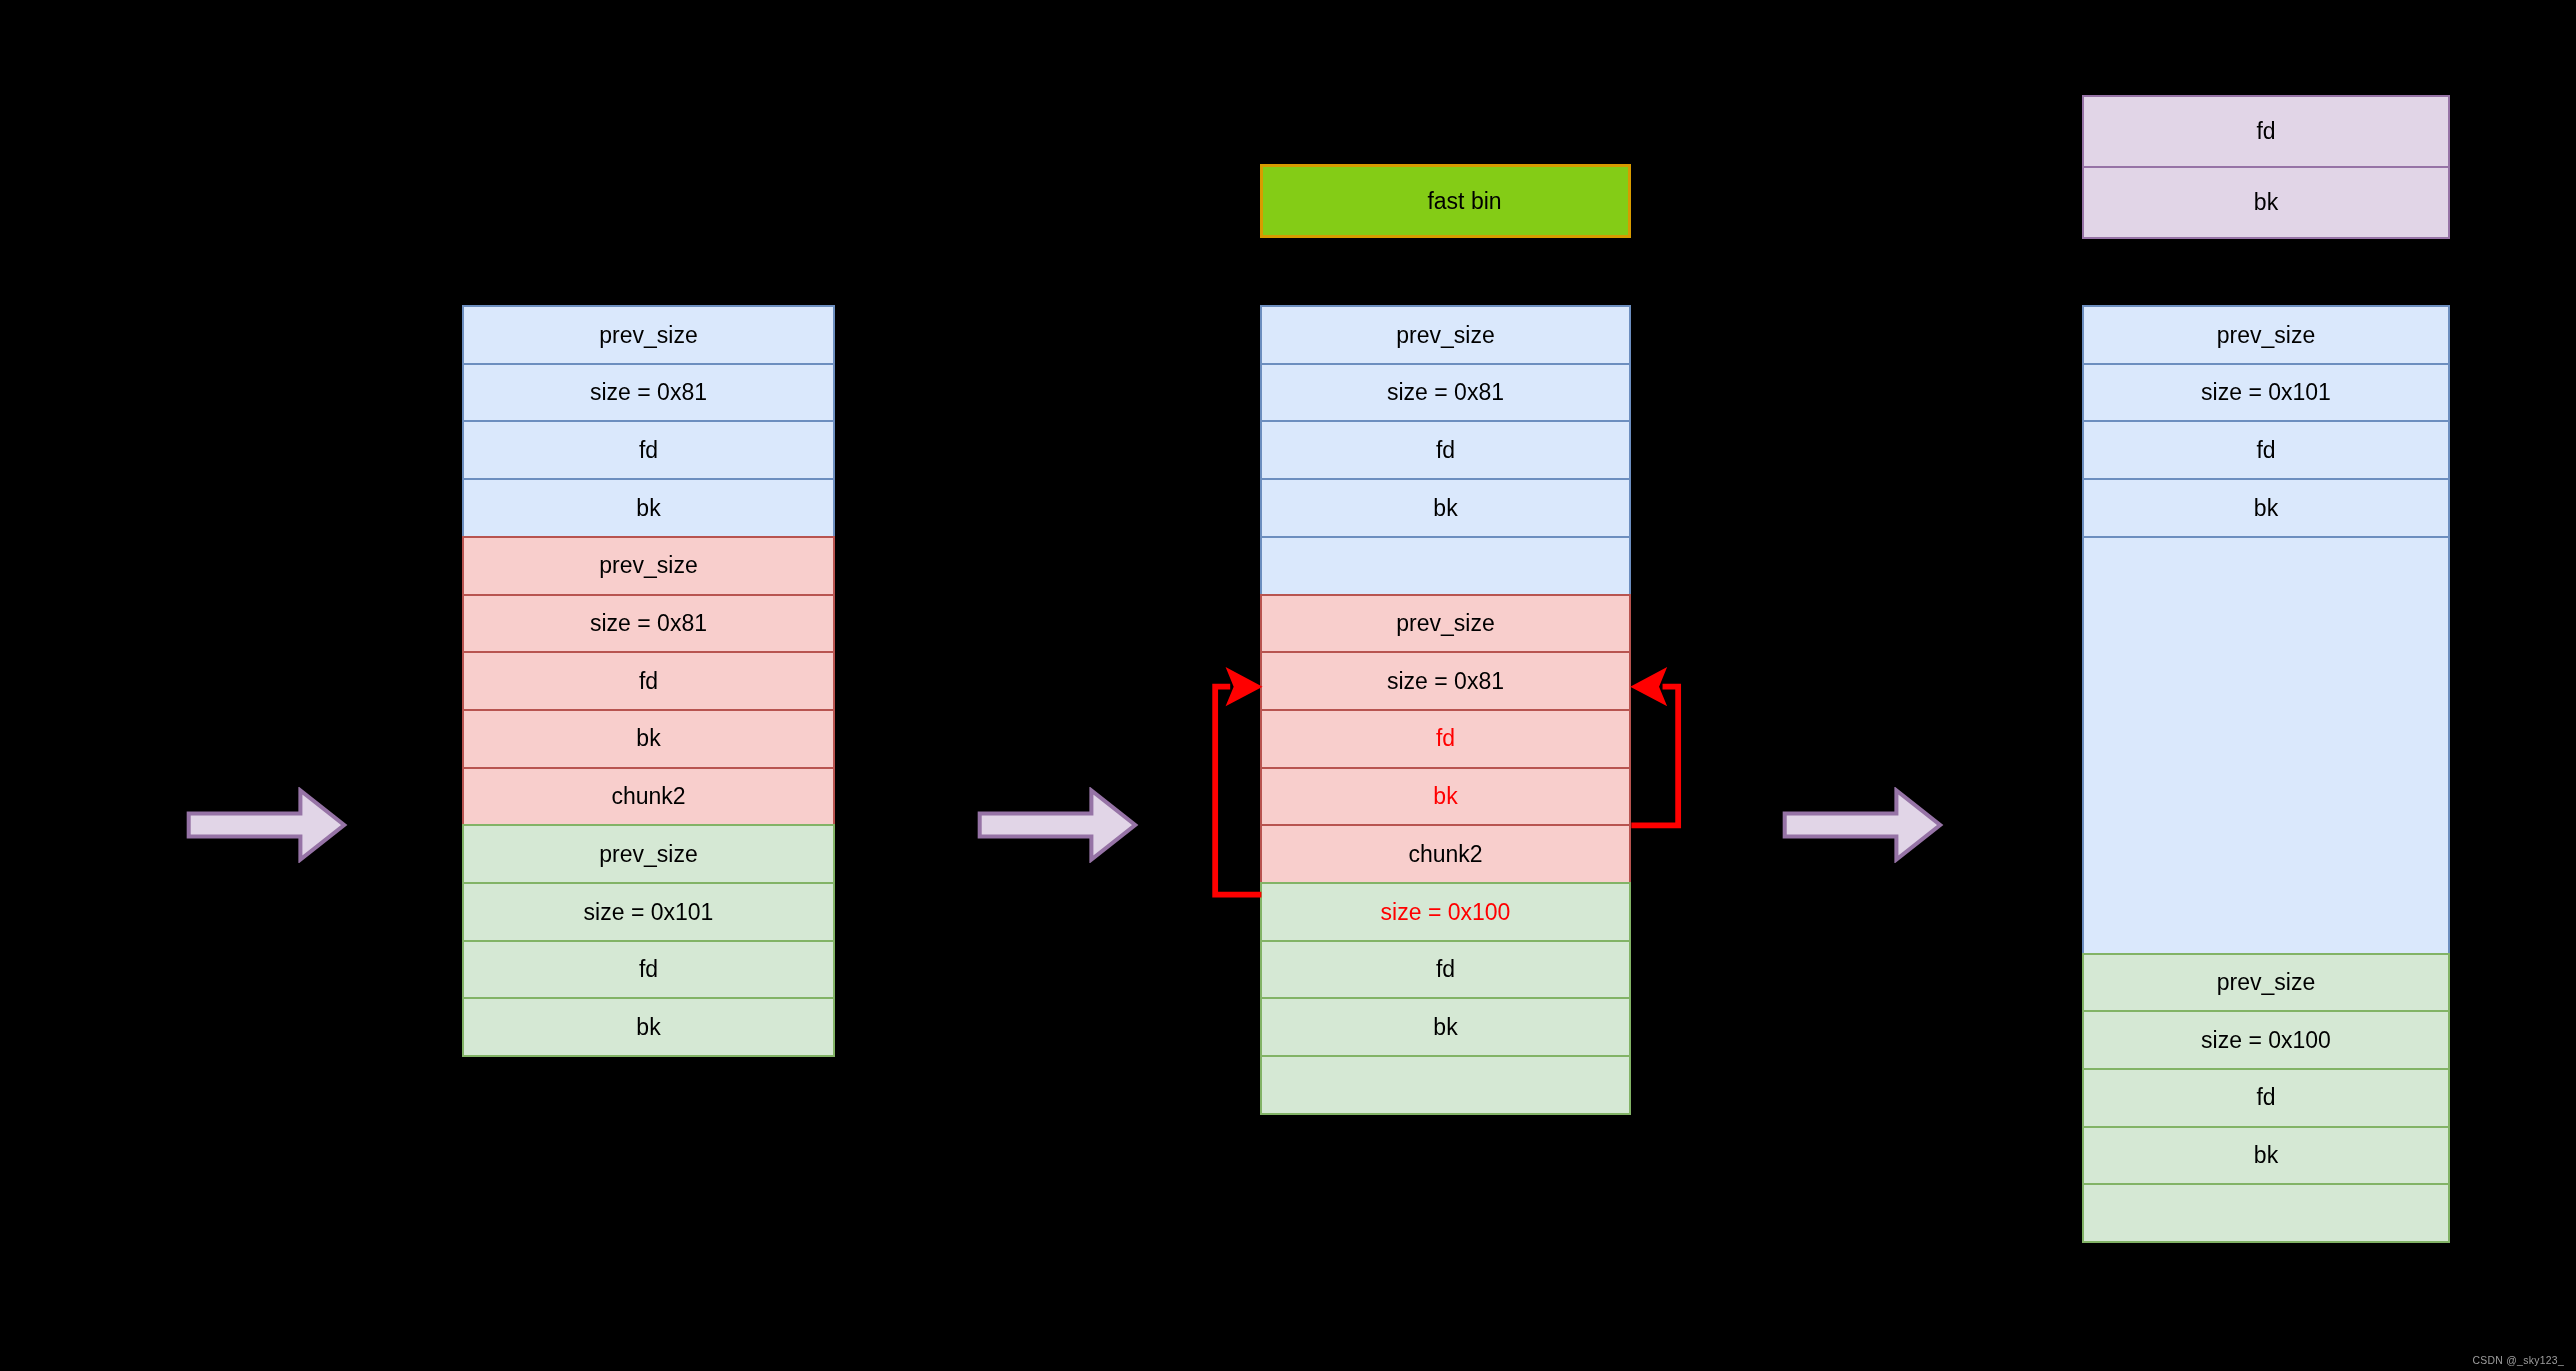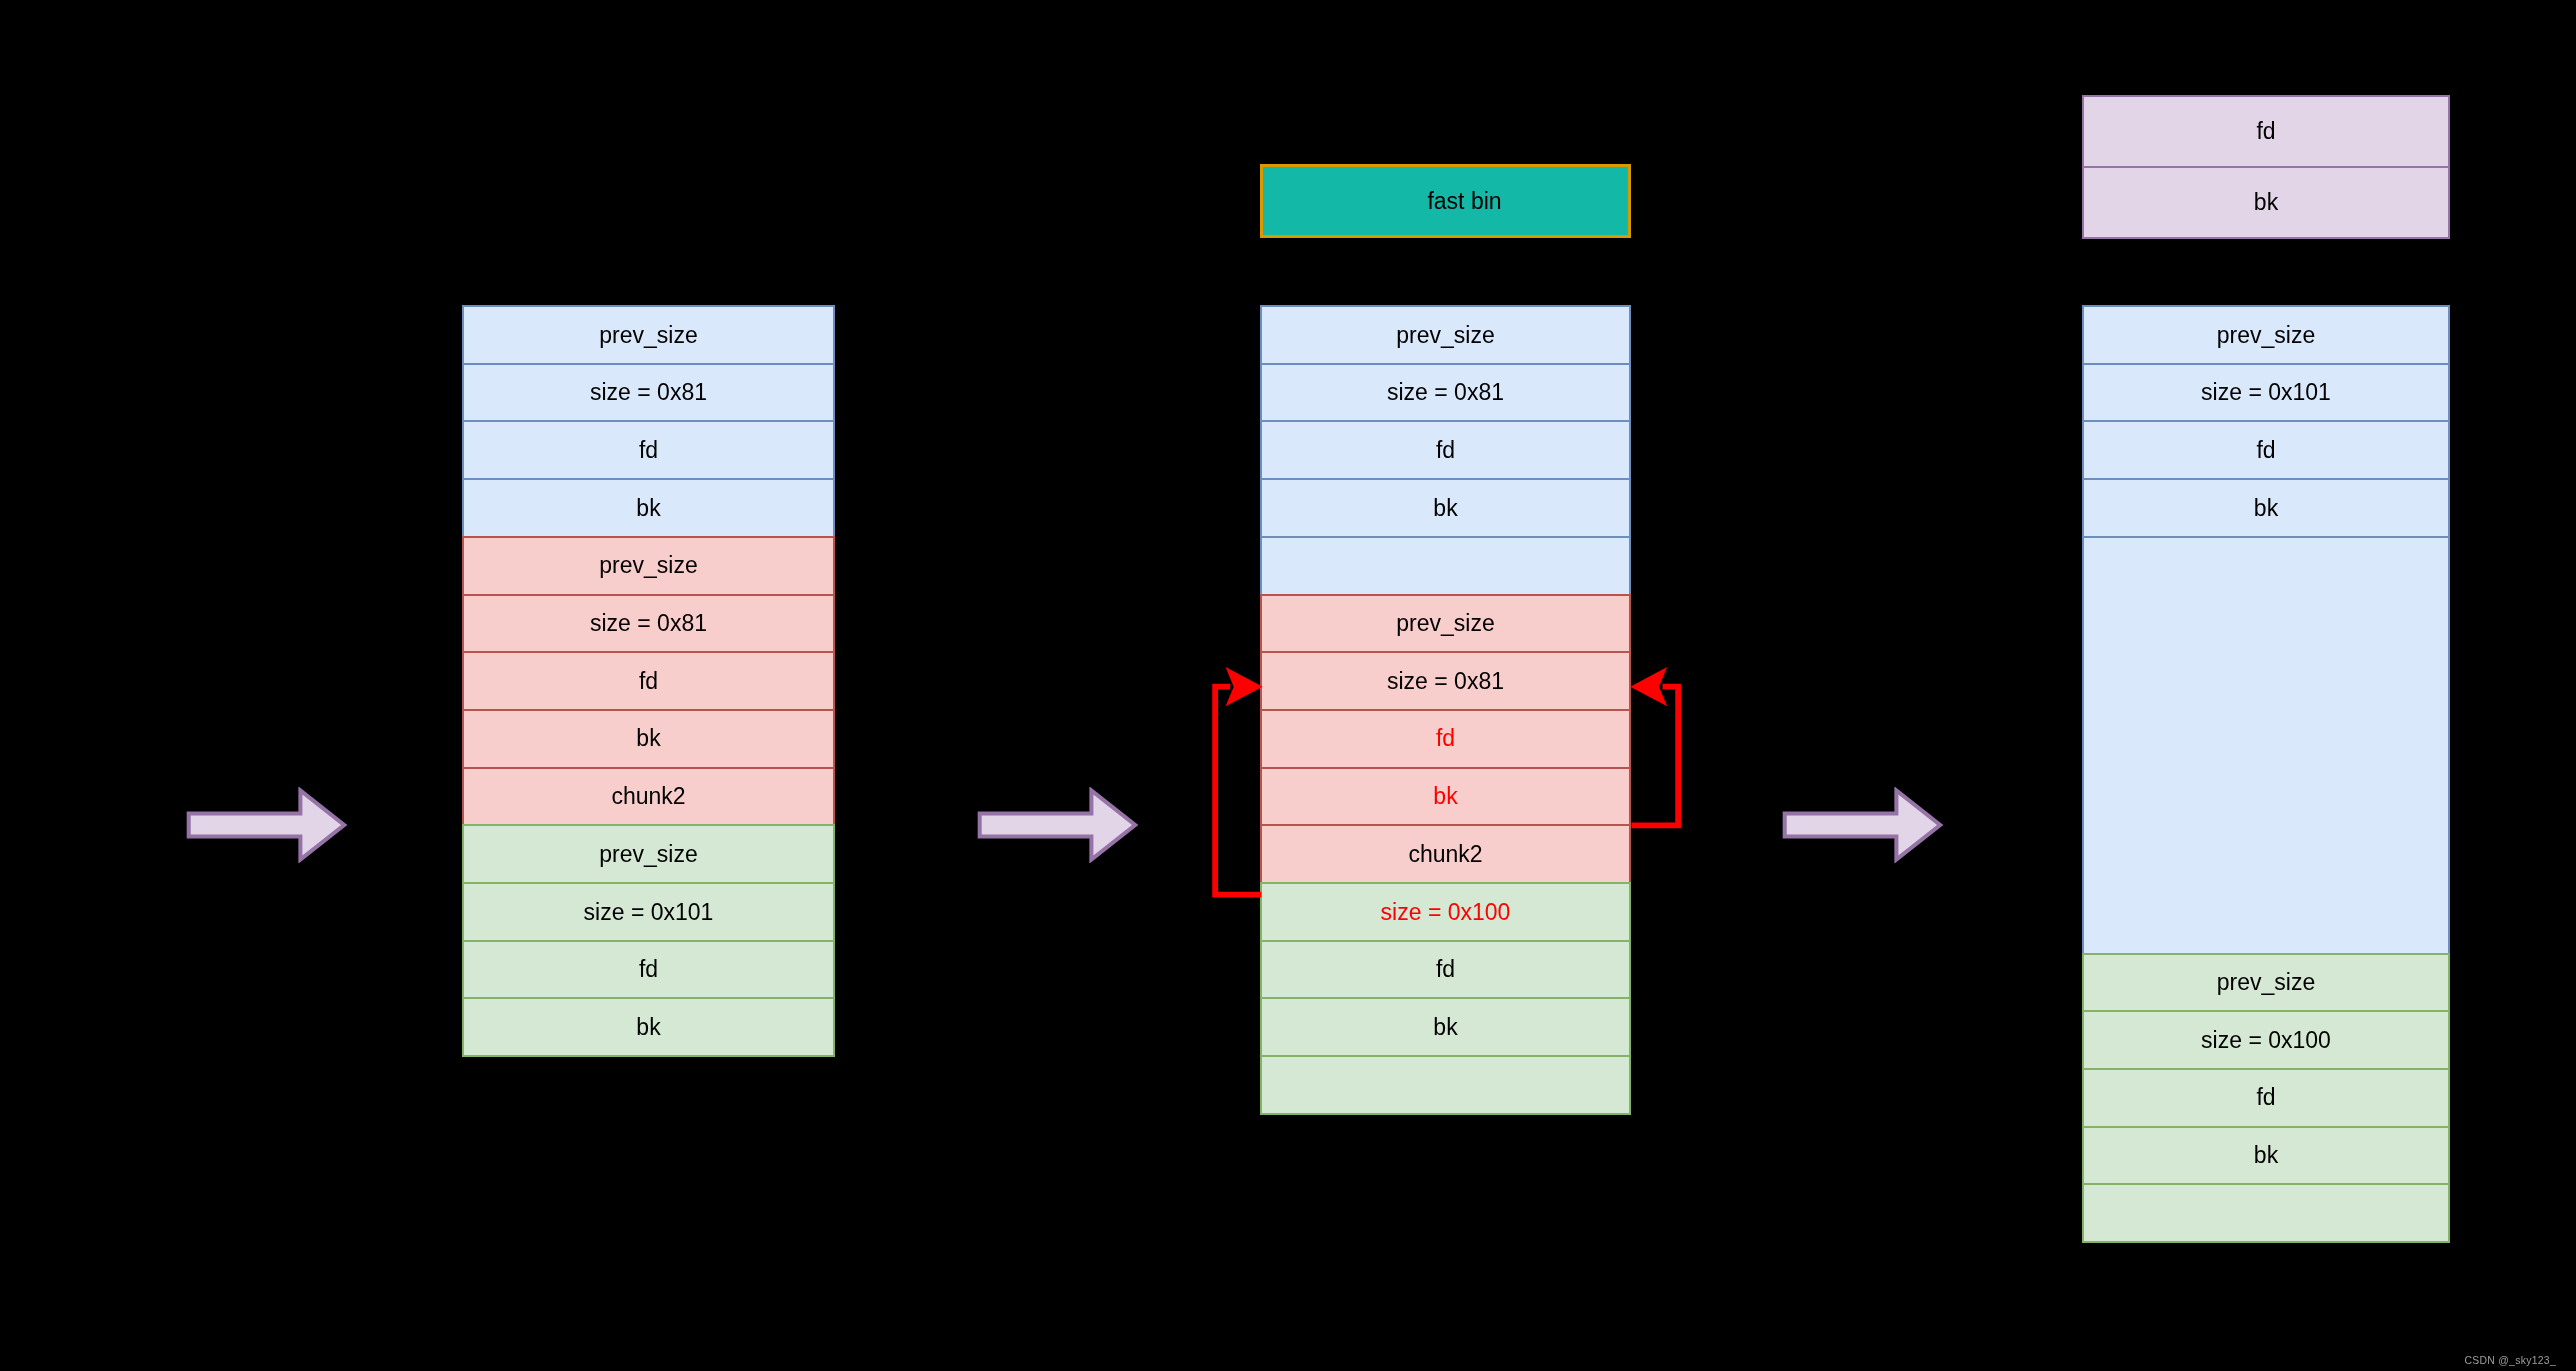--- a/index.html
+++ b/index.html
@@ -20,32 +20,32 @@
     font-size:23px;color:#000000;
   }
   .cell + .cell{margin-top:-2.3px;}
   .chunk.blue  .cell{background:#dae8fc;border:2.3px solid #6c8ebf;}
   .chunk.red   .cell{background:#f8cecc;border:2.3px solid #b85450;}
   .chunk.green .cell{background:#d5e8d4;border:2.3px solid #82b366;}
   .cell.hl{color:#ff0000;}
   .cell.tall{height:419px;}
   #fastbin{
     position:absolute;left:1260px;top:164px;width:371px;height:74px;
-    box-sizing:border-box;background:#14b8a6;border:3.5px solid #d79b00;
+    box-sizing:border-box;background:#84cc16;border:3.5px solid #d79b00;
     display:flex;align-items:center;justify-content:center;font-size:23px;color:#000;padding-left:38px;
   }
   #binentry{position:absolute;left:2082px;top:95px;width:368px;}
   #binentry .cell{background:#e1d5e7;border:2.3px solid #9673a6;height:73px;}
   .block-arrow{position:absolute;top:787px;width:162px;height:76px;}
   #arrow1{left:186px;}
   #arrow2{left:977px;}
   #arrow3{left:1782px;}
   #overlay{position:absolute;left:0;top:0;width:2576px;height:1371px;pointer-events:none;}
   #watermark{
-    position:absolute;right:20px;bottom:4.6px;
+    position:absolute;right:12px;bottom:4.6px;
     font-size:10.4px;color:#9e9e9e;letter-spacing:0.3px;
   }
 </style>
 </head>
 <body>
 
 <div id="fastbin">fast bin</div>
 
 <div id="binentry">
   <div class="cell">fd</div>

